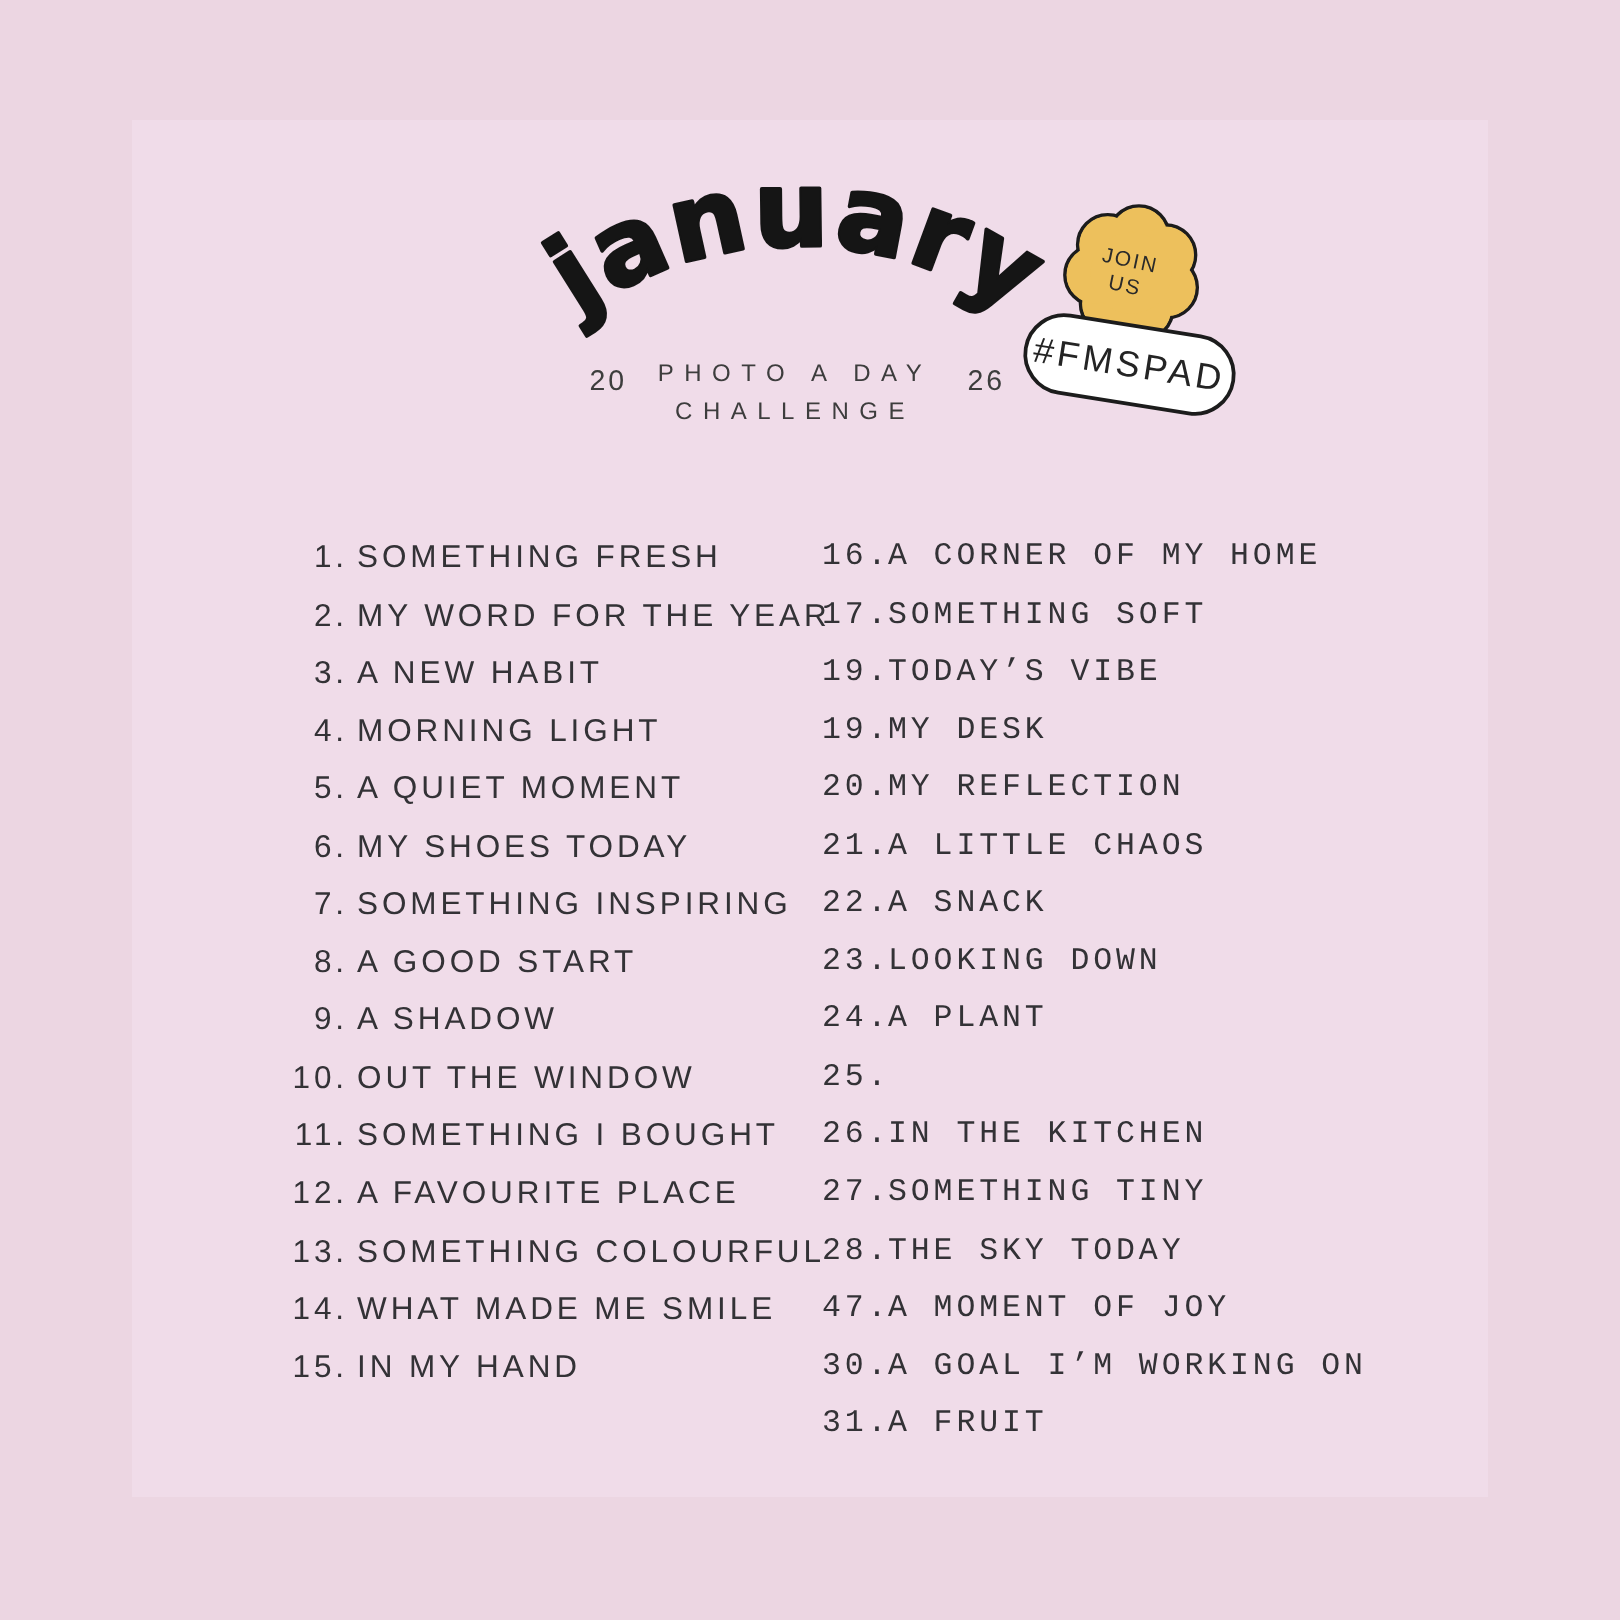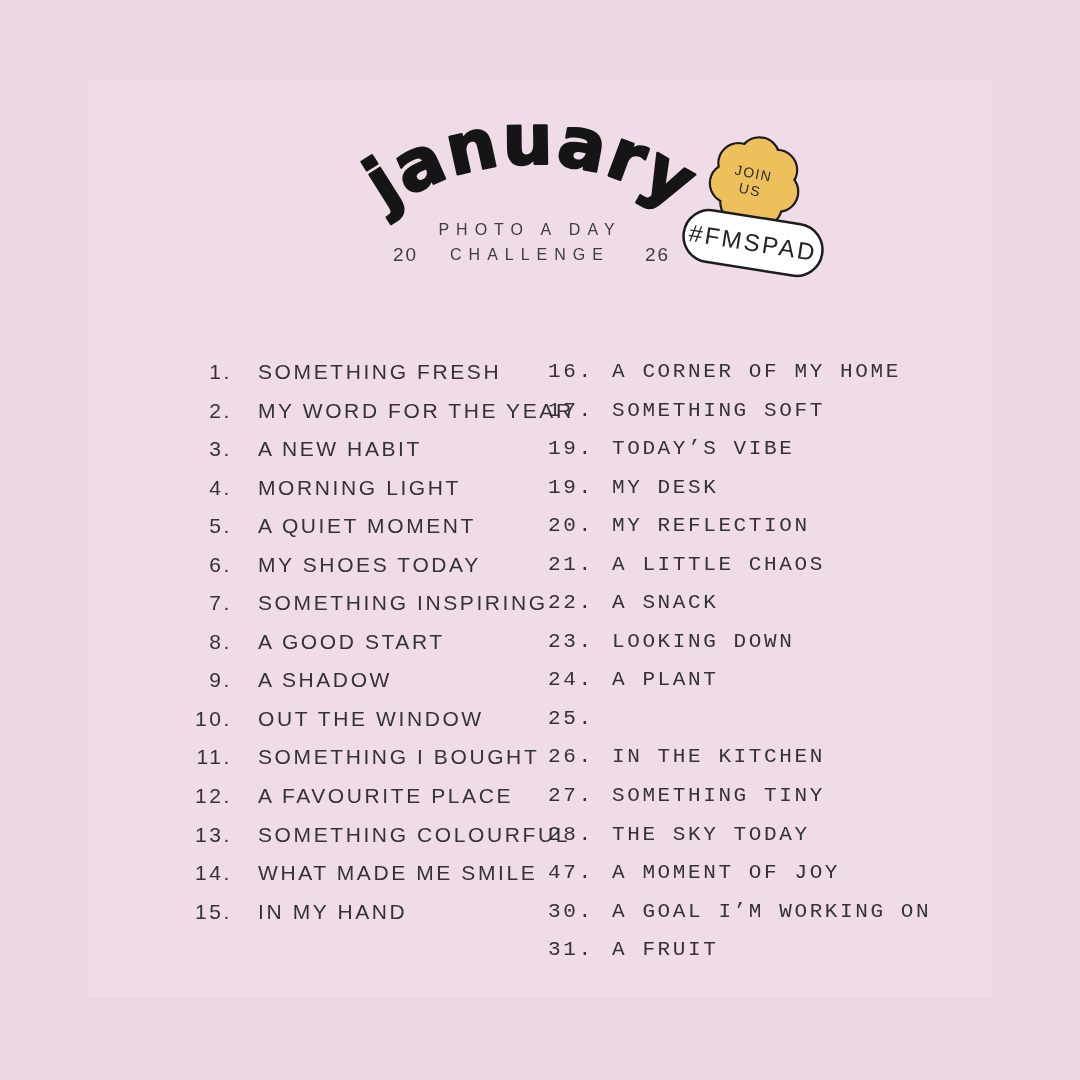--- a/index.html
+++ b/index.html
@@ -56,21 +56,21 @@
     position: absolute;
     top: 244px;
     font-size: 19px;
     letter-spacing: 2px;
     color: #3d3d3d;
   }
   .year-left  { left: 393px; }
   .year-right { left: 645px; }
   .subtitle {
     position: absolute;
-    left: 330px; top: 217px;
+    left: 330px; top: 237px;
     width: 400px;
     text-align: center;
     font-size: 16px;
     letter-spacing: 7px;
     line-height: 25px;
     color: #3d3d3d;
   }
   .col {
     position: absolute;
     top: 360px;
@@ -85,21 +85,21 @@
     height: 38.55px;
     font-size: 21px;
     letter-spacing: 2.6px;
     color: #333236;
   }
   .num {
     width: 38px;
     text-align: right;
     flex: 0 0 38px;
   }
-  .label { margin-left: 26px; white-space: nowrap; }
+  .label { margin-left: 6px; white-space: nowrap; }
 </style>
 </head>
 <body>
 
 <div class="poster">
   <div class="inner-panel"></div>
 
   <svg class="header-svg" viewBox="0 0 1080 340">
     <defs>
       <path id="arcPath" d="M 370 222 A 255 255 0 0 1 694 222" fill="none"></path>

